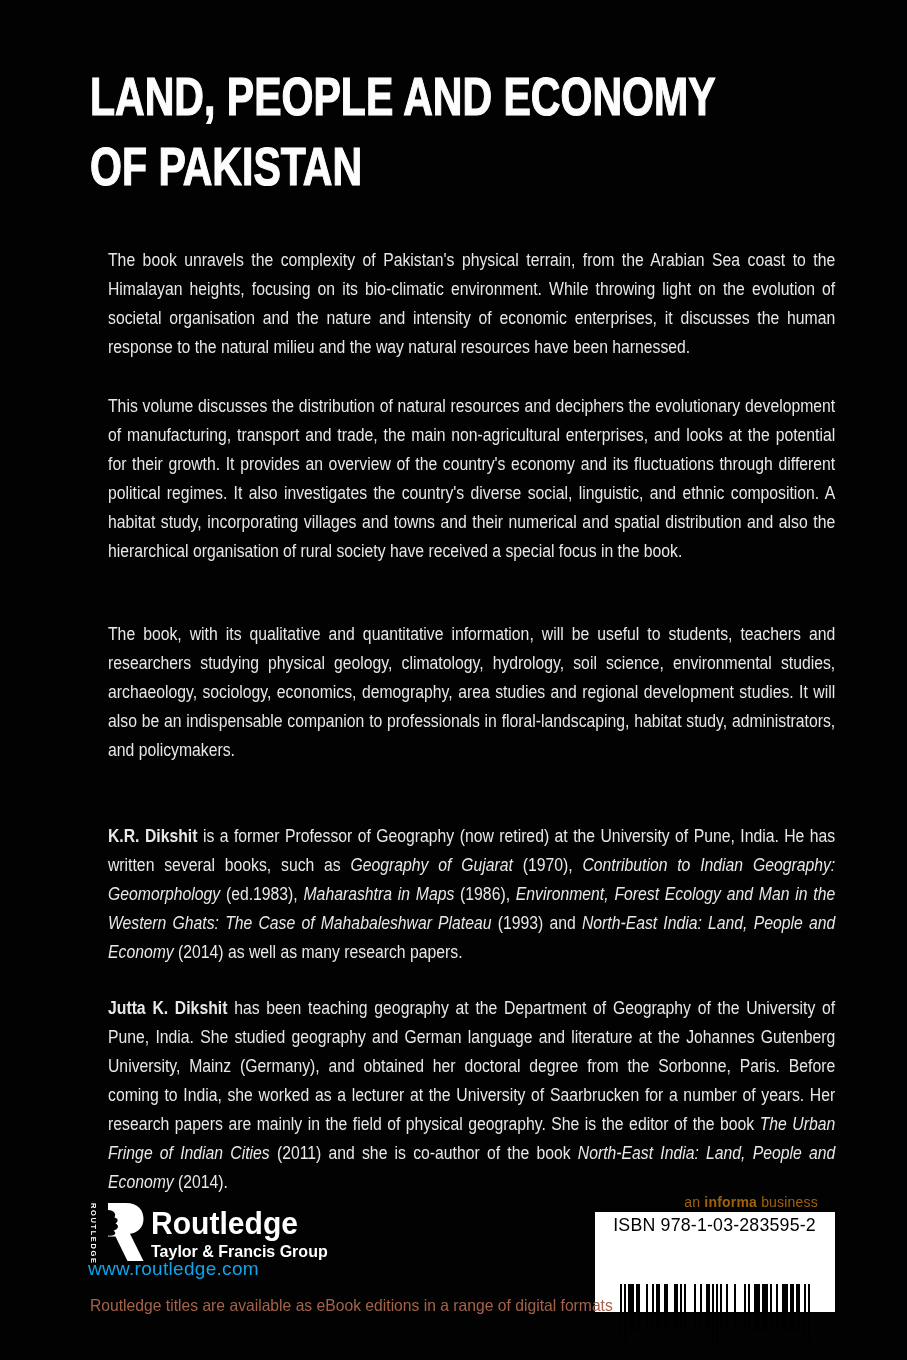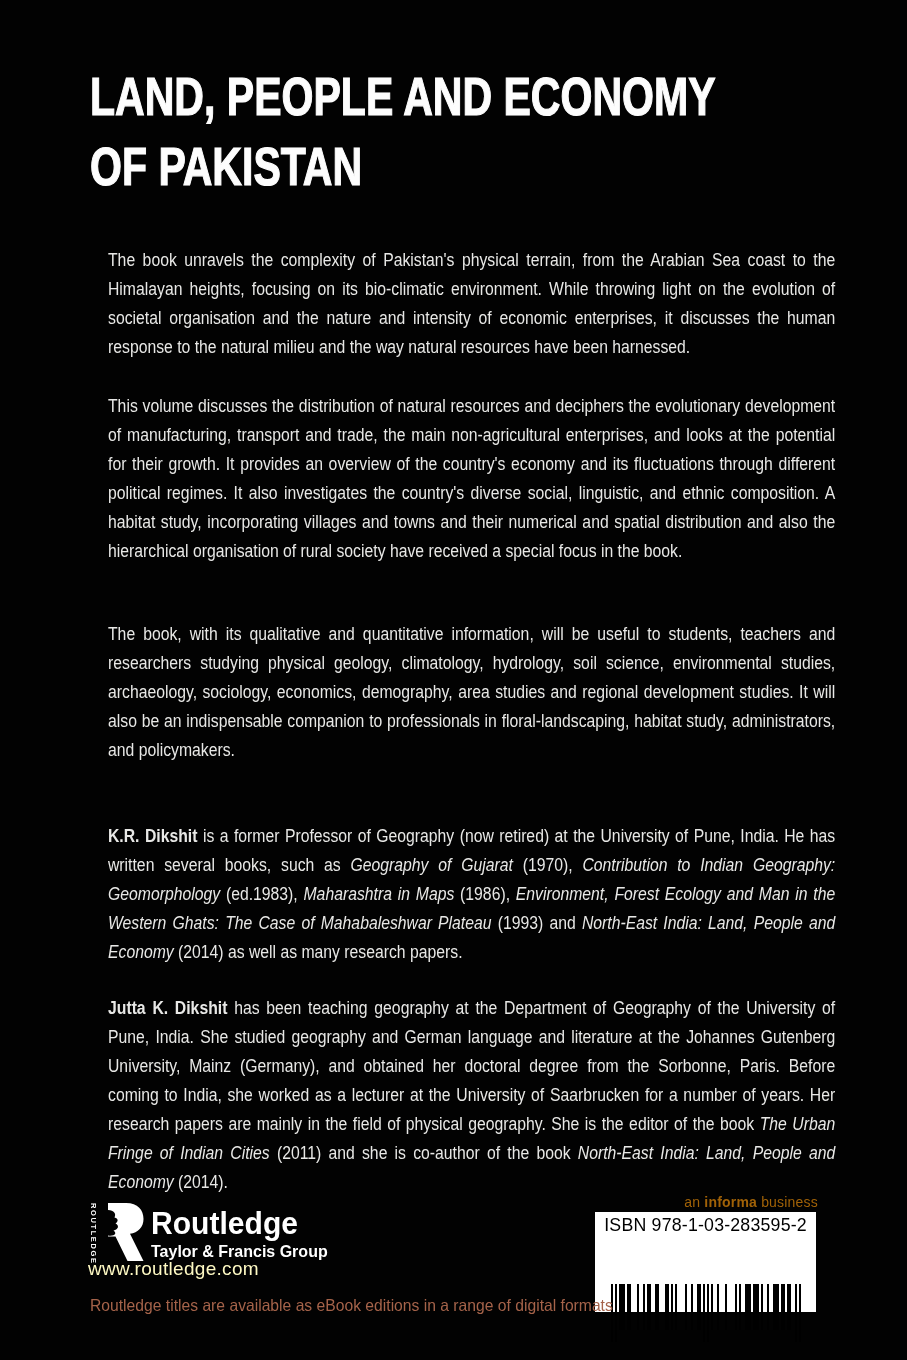--- a/index.html
+++ b/index.html
@@ -40,35 +40,35 @@
     writing-mode:vertical-rl;text-orientation:mixed;
     font-size:7.5px;font-weight:bold;letter-spacing:1.6px;
     height:58px;line-height:13px;color:#fff;
   }
   .logo-glyph{width:37px;height:58px;}
   .logo-text-col{display:flex;flex-direction:column;margin-top:3px;}
   .logo-name{font-size:31px;font-weight:bold;line-height:32px;transform:scaleX(0.97);transform-origin:0 0;}
   .logo-tagline{font-size:16.5px;font-weight:bold;line-height:20px;margin-top:1px;transform:scaleX(0.97);transform-origin:0 0;}
   .website{
     position:absolute;left:88px;top:1258px;
-    color:#fef9c3;font-size:19px;letter-spacing:0.3px;
+    color:#0ea5e9;font-size:19px;letter-spacing:0.3px;
   }
   .footer-note{
     position:absolute;left:90px;top:1296px;
     font-size:16.5px;
     transform:scaleX(0.95);transform-origin:0 0;
     white-space:nowrap;
   }
   .informa{
     position:absolute;right:89px;top:1194px;
     color:#a16207;font-size:14px;letter-spacing:0.2px;
   }
   .informa b{font-weight:bold;}
   .isbn-box{
-    position:absolute;left:595px;top:1212px;width:221px;height:100px;
+    position:absolute;left:595px;top:1212px;width:240px;height:100px;
     background:#fff;color:#000;
     display:flex;flex-direction:column;align-items:center;gap:47px;
   }
   .isbn-label{
     font-size:18.5px;line-height:22px;margin-top:2px;letter-spacing:0.2px;
     white-space:nowrap;transform:scaleX(0.96);
   }
   .barcode{margin-top:1px;line-height:0;}
   .barcode svg rect{fill:#000;}
   .barcode-digits{

